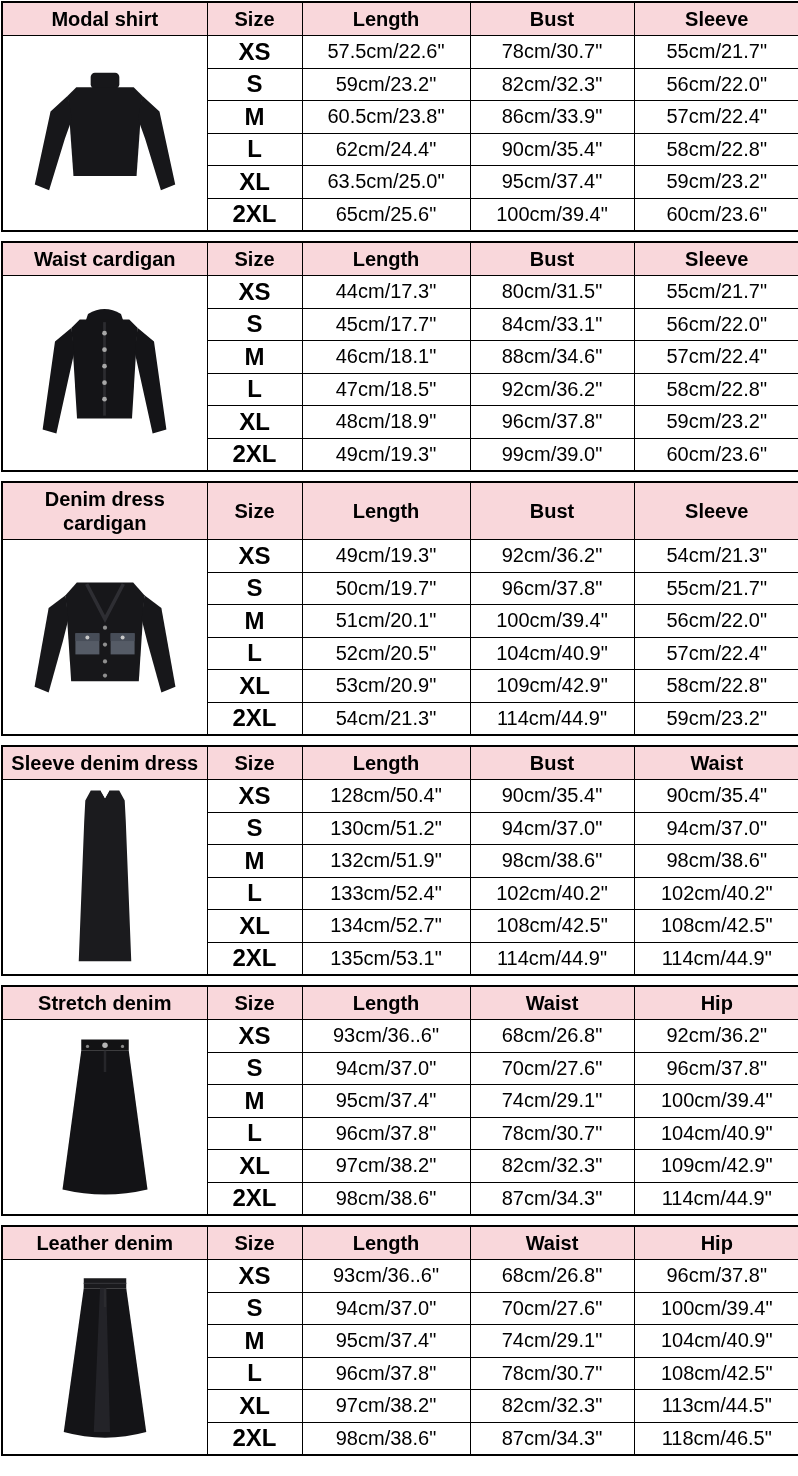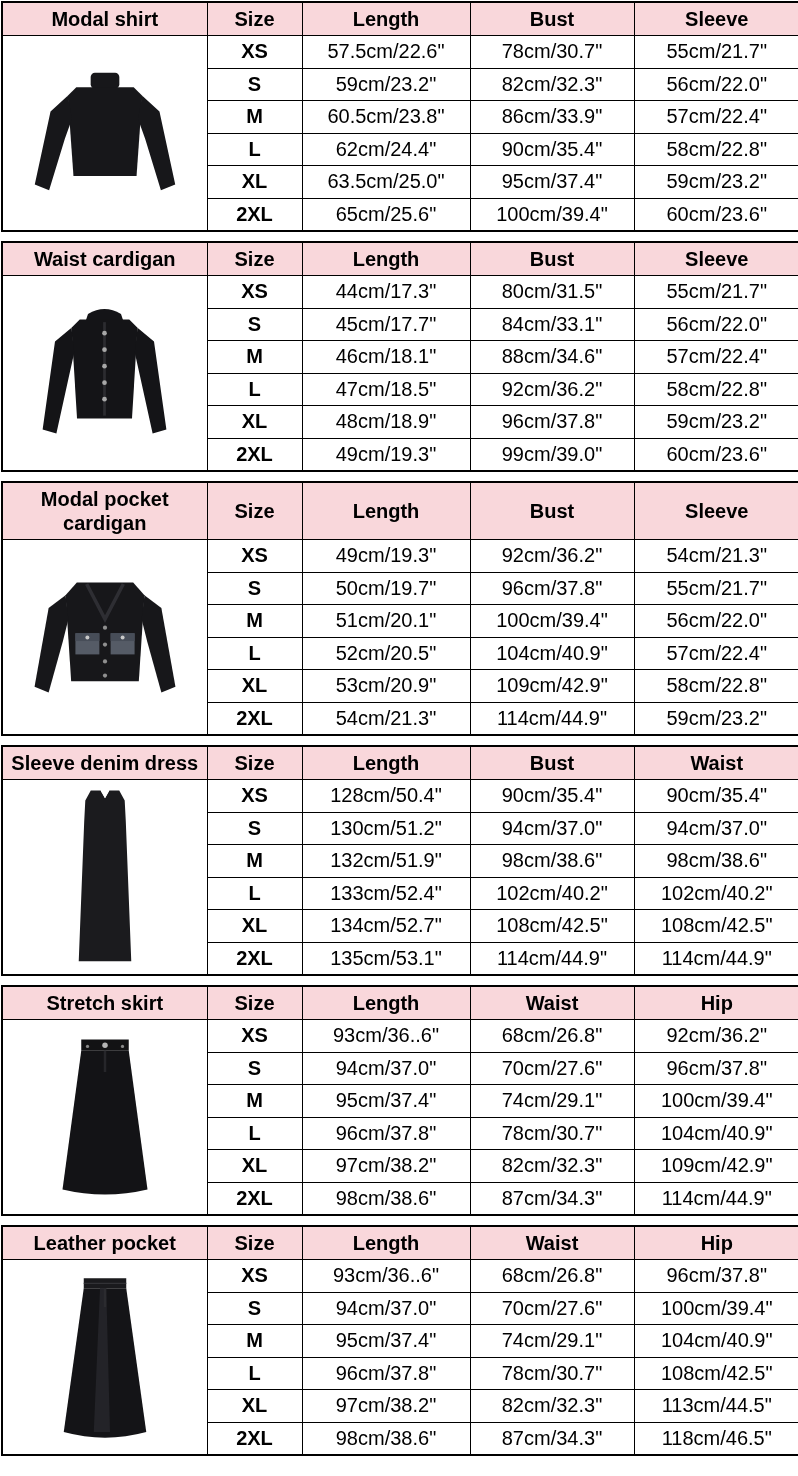--- a/index.html
+++ b/index.html
@@ -29,21 +29,21 @@
   }
   th.head{
     background:var(--header-bg,#f9d7db);
     font-weight:bold;
     font-size:20px;
     line-height:1.2;
     padding:4px 4px;
   }
   td.size-cell{
     font-weight:bold;
-    font-size:20px;
+    font-size:24px;
     height:31.5px;
   }
   td.val-cell{
     font-size:20px;
     font-weight:normal;
     height:31.5px;
     white-space:nowrap;
   }
   td.img-cell{
     background:#fff;
@@ -198,21 +198,21 @@
     <table class="section">
       <colgroup>
         <col style="width:205px">
         <col style="width:95px">
         <col style="width:168px">
         <col style="width:164px">
         <col style="width:166px">
       </colgroup>
       <thead>
         <tr>
-          <th class="head">Modal pocket cardigan</th>
+          <th class="head">Denim dress cardigan</th>
           <th class="head">Size</th>
           <th class="head">Length</th>
           <th class="head">Bust</th>
           <th class="head">Sleeve</th>
         </tr>
       </thead>
       <tbody>
         <tr>
           <td class="img-cell" rowspan="6">
             <svg width="172" height="155" viewBox="0 0 120 110">
@@ -340,21 +340,21 @@
     <table class="section">
       <colgroup>
         <col style="width:205px">
         <col style="width:95px">
         <col style="width:168px">
         <col style="width:164px">
         <col style="width:166px">
       </colgroup>
       <thead>
         <tr>
-          <th class="head">Stretch skirt</th>
+          <th class="head">Stretch denim</th>
           <th class="head">Size</th>
           <th class="head">Length</th>
           <th class="head">Waist</th>
           <th class="head">Hip</th>
         </tr>
       </thead>
       <tbody>
         <tr>
           <td class="img-cell" rowspan="6">
             <svg width="150" height="178" viewBox="0 0 120 140">
@@ -406,21 +406,21 @@
     <table class="section">
       <colgroup>
         <col style="width:205px">
         <col style="width:95px">
         <col style="width:168px">
         <col style="width:164px">
         <col style="width:166px">
       </colgroup>
       <thead>
         <tr>
-          <th class="head">Leather pocket</th>
+          <th class="head">Leather denim</th>
           <th class="head">Size</th>
           <th class="head">Length</th>
           <th class="head">Waist</th>
           <th class="head">Hip</th>
         </tr>
       </thead>
       <tbody>
         <tr>
           <td class="img-cell" rowspan="6">
             <svg width="150" height="180" viewBox="0 0 120 140">

